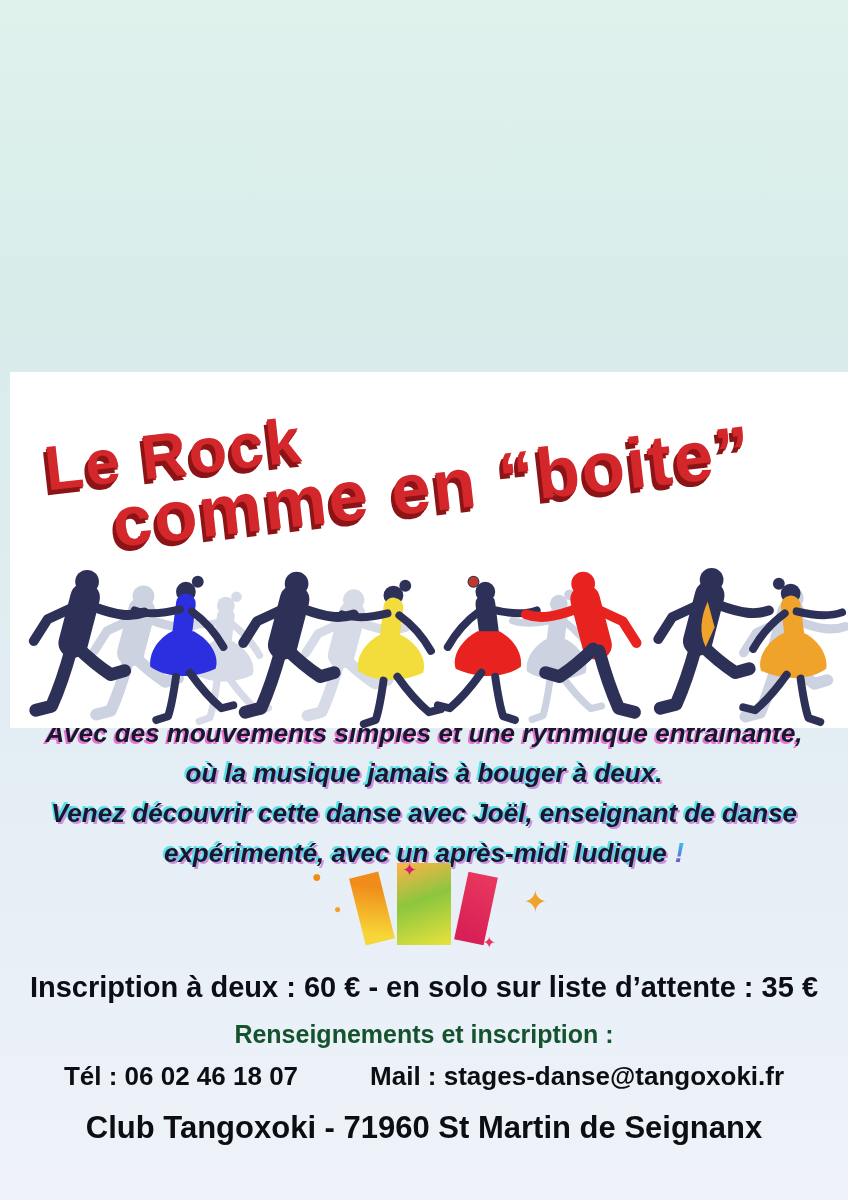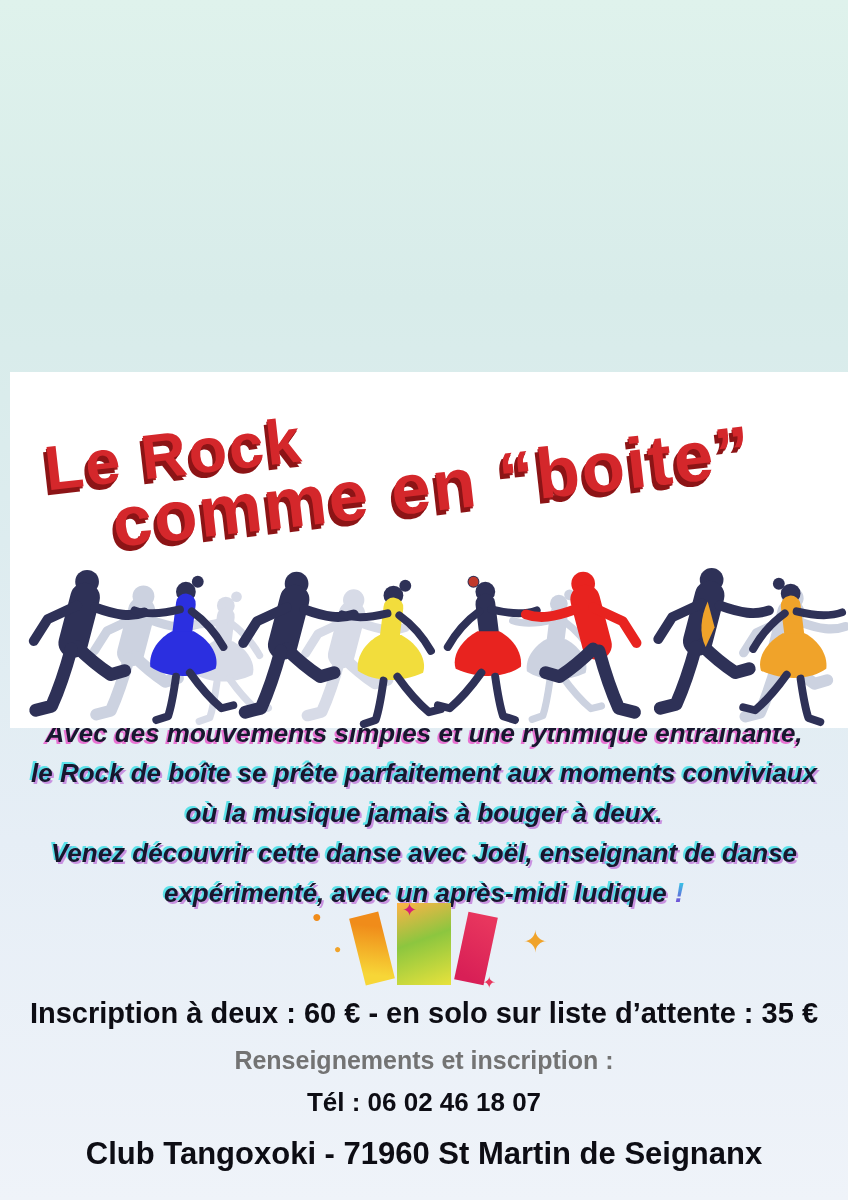--- a/index.html
+++ b/index.html
@@ -68,26 +68,26 @@
   .note3{font-size:60px;background:linear-gradient(200deg,#e8365e 10%,#d81f56 90%);transform:rotate(12deg);}
   .spark{position:absolute;line-height:1;}
   .s1{left:18px;top:6px;color:#f08c1a;font-size:16px;}
   .s2{left:108px;top:-2px;color:#d81f76;font-size:18px;}
   .s3{right:6px;top:24px;color:#f0a32a;font-size:30px;}
   .s4{right:58px;bottom:4px;color:#e8365e;font-size:16px;}
   .s5{left:40px;top:40px;color:#f0a32a;font-size:12px;}
 
   
   .pricing{
-    margin-top:2px;text-align:center;
+    margin-top:16px;text-align:center;
     color:#0d0d14;font-size:29px;font-weight:bold;
   }
   .info-heading{
     margin-top:16px;text-align:center;
-    color:#737373;font-size:25px;font-weight:bold;
+    color:#14532d;font-size:25px;font-weight:bold;
   }
   .contacts{
     margin-top:12px;display:flex;justify-content:center;gap:72px;
     color:#0d0d14;font-size:26px;font-weight:bold;
   }
   .footer{
     margin-top:18px;text-align:center;
     color:#0d0d14;font-size:31px;font-weight:bold;
   }
 </style>
@@ -148,21 +148,20 @@
 
   <div class="subtitle">Stage découverte</div>
   <div class="date">Samedi 28 juin 2025</div>
   <div class="time">de 14h30 à 18h30</div>
 
   <div class="description">
     <div class="glow-pink">Le Rock de “boite” (ou de discothèque) est une danse à deux</div>
     <div class="glow-pink">enjouée et accessible, idéale pour ceux</div>
     <div class="glow-pink">qui n'ont jamais appris à danser.</div>
     <div class="glow-pink">Avec des mouvements simples et une rythmique entraînante,</div>
-    <div class="glow-cyan">le Rock de boîte se prête parfaitement aux moments conviviaux</div>
     <div class="glow-cyan">où la musique jamais à bouger à deux.</div>
     <div class="glow-cyan">Venez découvrir cette danse avec Joël, enseignant de danse</div>
     <div class="glow-cyan">
       <span>expérimenté, avec un après-midi ludique</span><span class="bang">!</span>
     </div>
   </div>
 
   <div class="notes">
     <span class="spark s1">●</span>
     <span class="spark s2">✦</span>
@@ -172,17 +171,18 @@
     <span class="note note1">♪</span>
     <span class="note note2">♫</span>
     <span class="note note3">♪</span>
   </div>
 
   <div class="pricing">Inscription à deux : 60 €  - en solo sur liste d’attente : 35 €</div>
   <div class="info-heading">Renseignements et inscription :</div>
 
   <div class="contacts">
     <span>Tél : 06 02 46 18 07</span>
+    <span>Mail : stages-danse@tangoxoki.fr</span>
   </div>
 
   <div class="footer">Club Tangoxoki - 71960 St Martin de Seignanx</div>
 
 </div>
 
 </body></html>

